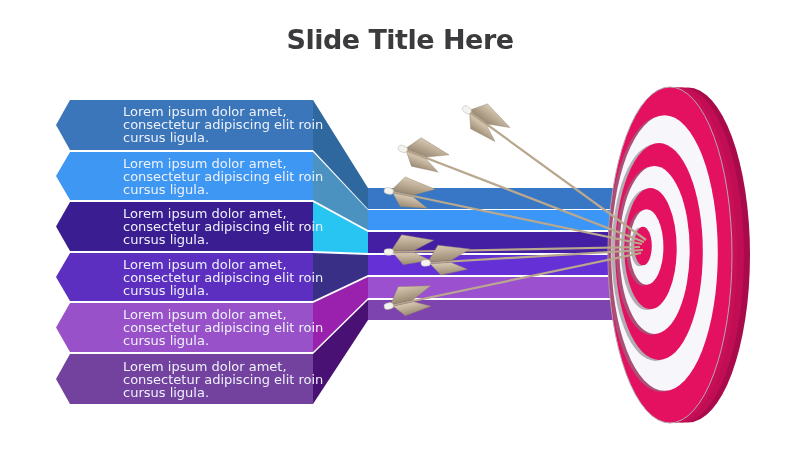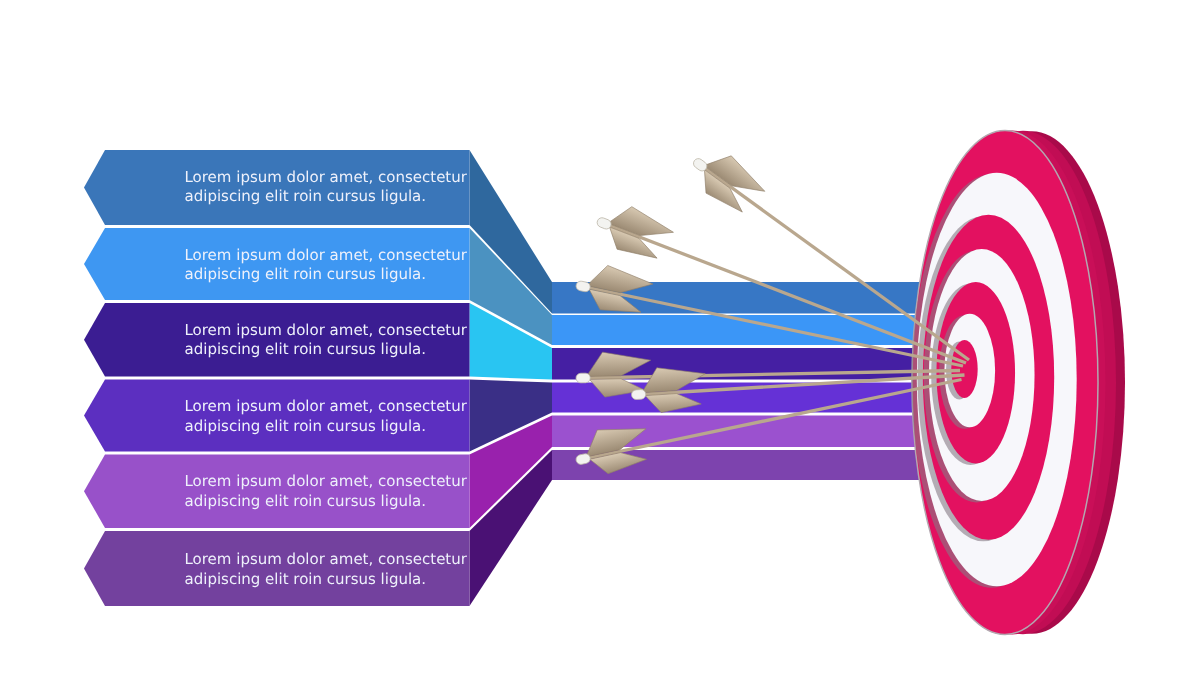--- a/index.html
+++ b/index.html
@@ -8,28 +8,29 @@
     background:#ffffff;font-family:"DejaVu Sans","Liberation Sans",sans-serif;
   }
   .slide-title{
     position:absolute;top:24px;left:0;width:800px;text-align:center;
     font-size:27px;font-weight:700;color:#3b3b3e;letter-spacing:-0.5px;margin:0;
   }
   .gfx{position:absolute;top:0;left:0;}
   .banner-text{
     position:absolute;left:123px;width:212px;height:49px;
     display:flex;align-items:center;
-    font-size:10px;line-height:13px;color:#eef1fb;
+    font-size:13px;line-height:13px;color:#eef1fb;
   }
 </style>
 </head>
 <body>
 
 <div class="canvas">
 
+  <h1 class="slide-title" style="color: rgb(59, 59, 62);">Slide Title Here</h1>
 
   <svg class="gfx" width="800" height="450" viewBox="0 0 800 450">
     <defs>
       <linearGradient id="feather" x1="0" y1="0" x2="0" y2="1">
         <stop offset="0" stop-color="#d8c9b2"></stop>
         <stop offset="1" stop-color="#9c8b74"></stop>
       </linearGradient>
     </defs>
 
     <g>

